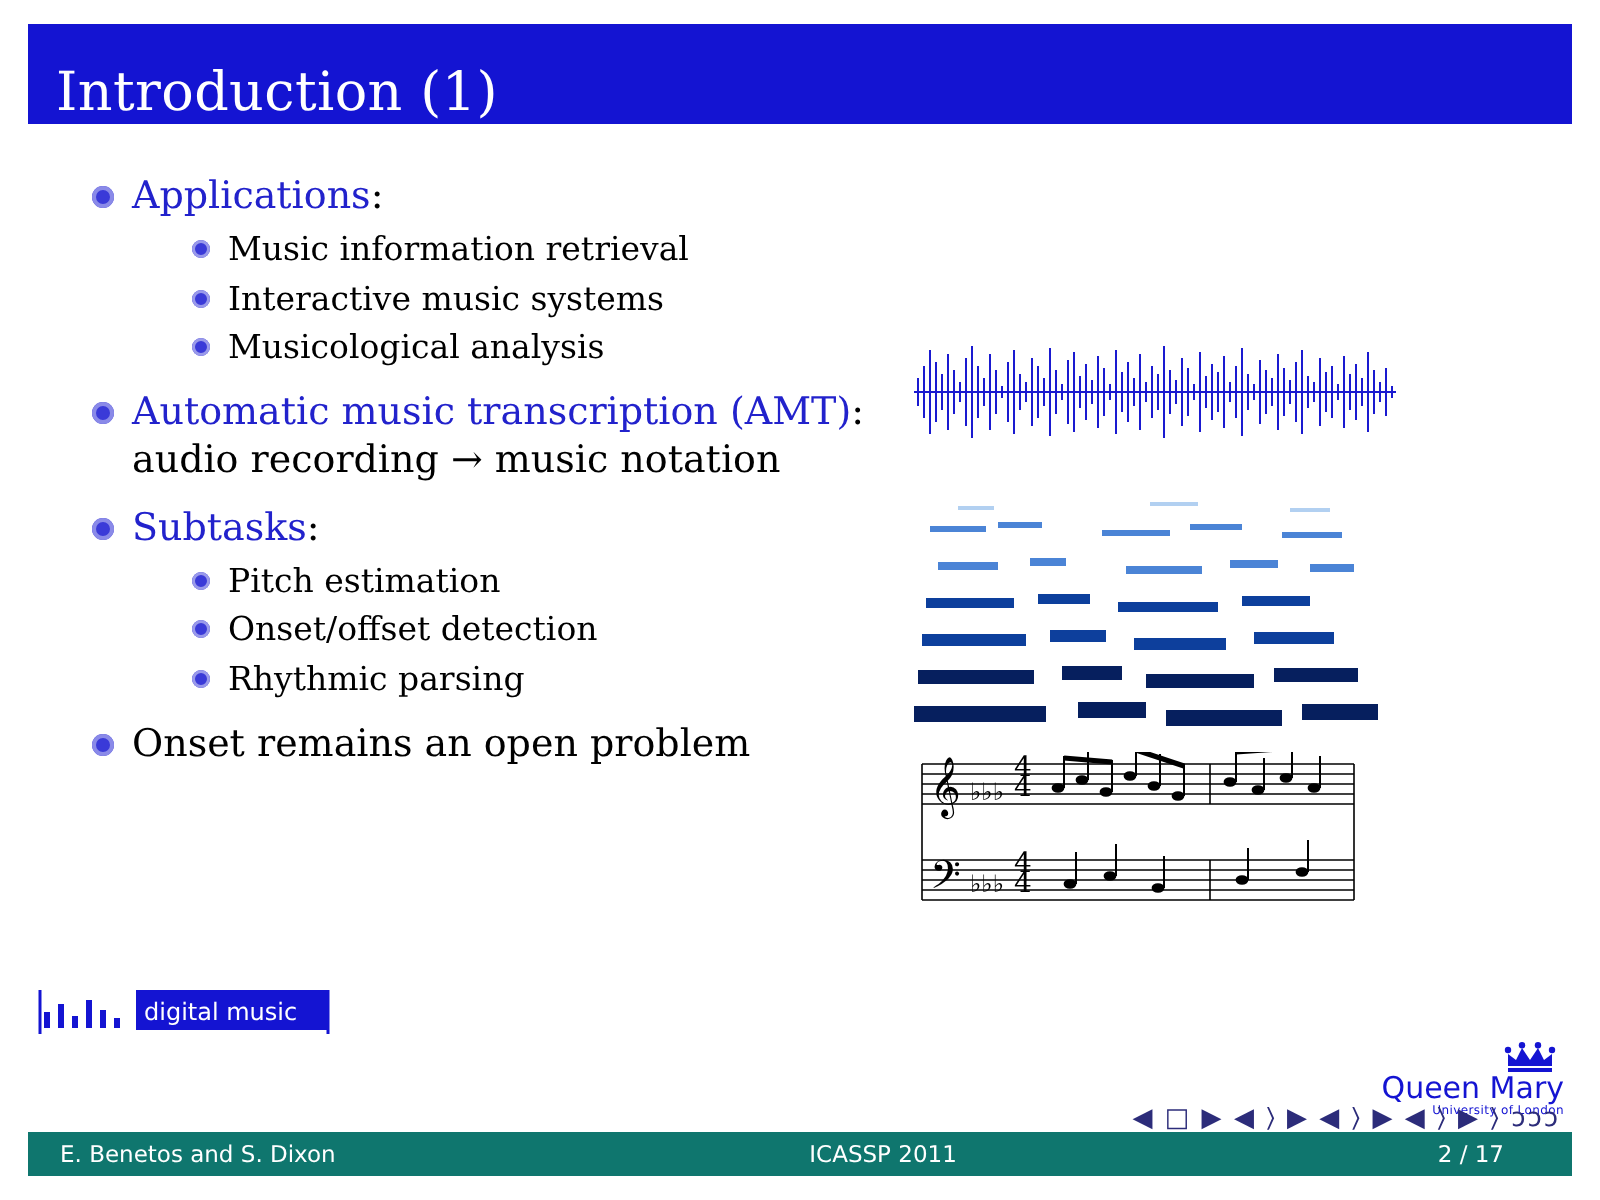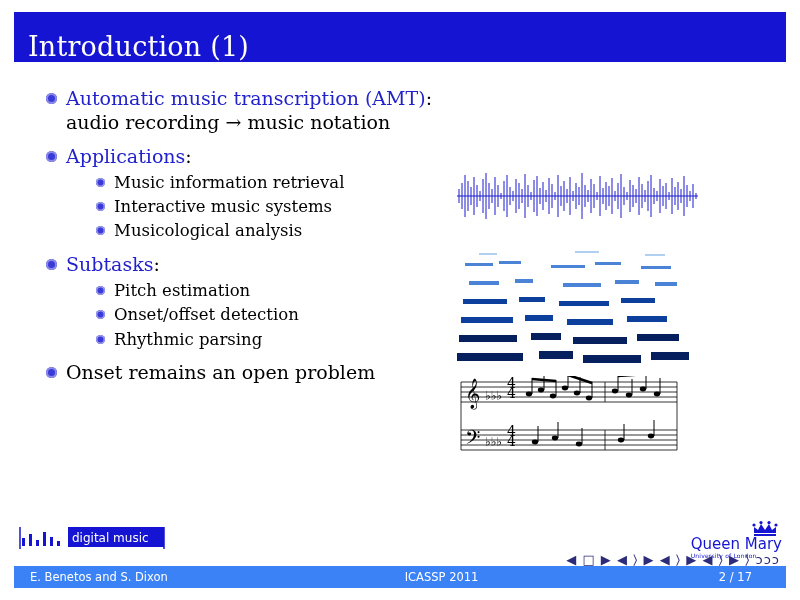--- a/index.html
+++ b/index.html
@@ -123,21 +123,21 @@
     position: relative;
     margin-top: 6px;
     width: 228px;
     height: 90px;
     overflow: hidden;
   }
   
   .logo-left {
     position: absolute;
     left: 18px;
-    top: 524px;
+    top: 492px;
     width: 150px;
     height: 28px;
   }
   .logo-right {
     position: absolute;
     right: 18px;
     top: 518px;
     width: 120px;
     height: 36px;
     text-align: right;
@@ -164,21 +164,21 @@
     font-family: "DejaVu Sans", sans-serif;
     letter-spacing: 1px;
   }
   
   .footer {
     position: absolute;
     left: 14px;
     bottom: 12px;
     width: 772px;
     height: 22px;
-    background: #3b82f6;
+    background: #0f766e;
     color: #ffffff;
     font-size: 11.5px;
     font-family: "DejaVu Sans", sans-serif;
     display: flex;
     align-items: center;
   }
   .footer .f-left {
     width: 42%;
     padding-left: 16px;
   }
@@ -196,43 +196,43 @@
 <body>
 
 <div class="slide">
 
   <div class="title-bar">
     <div class="title-text">Introduction (1)</div>
   </div>
 
   <div class="content">
     <ul class="lvl1">
-
-      <li>
-        <span class="bullet1"></span>
-        <span class="blue">Automatic music transcription (AMT)</span><span>: audio recording → music notation</span>
-      </li>
 
       <li>
         <span class="bullet1"></span>
         <span class="blue">Applications</span><span>:</span>
         <ul class="lvl2 sub-block">
           <li>
             <span class="bullet2"></span>
             <span>Music information retrieval</span>
           </li>
           <li>
             <span class="bullet2"></span>
             <span>Interactive music systems</span>
           </li>
           <li>
             <span class="bullet2"></span>
             <span>Musicological analysis</span>
           </li>
         </ul>
+      </li>
+
+      <li>
+        <span class="bullet1"></span>
+        <span class="blue">Automatic music transcription (AMT)</span><span>: audio recording → music notation</span>
       </li>
 
       <li>
         <span class="bullet1"></span>
         <span class="blue">Subtasks</span><span>:</span>
         <ul class="lvl2 sub-block">
           <li>
             <span class="bullet2"></span>
             <span>Pitch estimation</span>
           </li>
@@ -479,21 +479,21 @@
     <svg width="26" height="16" viewBox="0 0 26 16" style="vertical-align:middle;margin-right:4px" xmlns="http://www.w3.org/2000/svg">
       <g fill="#1414d2">
         <path d="M2 12 L2 6 L6 9 L9 3 L13 9 L17 3 L20 9 L24 6 L24 12 Z"></path>
         <circle cx="2" cy="4" r="1.6"></circle>
           <circle cx="9" cy="1.6" r="1.6"></circle>
         <circle cx="17" cy="1.6" r="1.6"></circle>
           <circle cx="24" cy="4" r="1.6"></circle>
         <rect x="2" y="13" width="22" height="2"></rect>
       </g>
     </svg>
-    <div style="display:inline-block;text-align:left;vertical-align:middle">
+    <div style="display:inline-block;text-align:right;vertical-align:middle">
       <div class="qm-name">Queen Mary</div>
       <div class="qm-sub">University of London</div>
     </div>
   </div>
 
   <div class="navrow">
     <span>◀ □ ▶ ◀ 〉 ▶ ◀ 〉 ▶ ◀ 〉 ▶   〉   ɔɔɔ</span>
   </div>
 
   <div class="footer">

